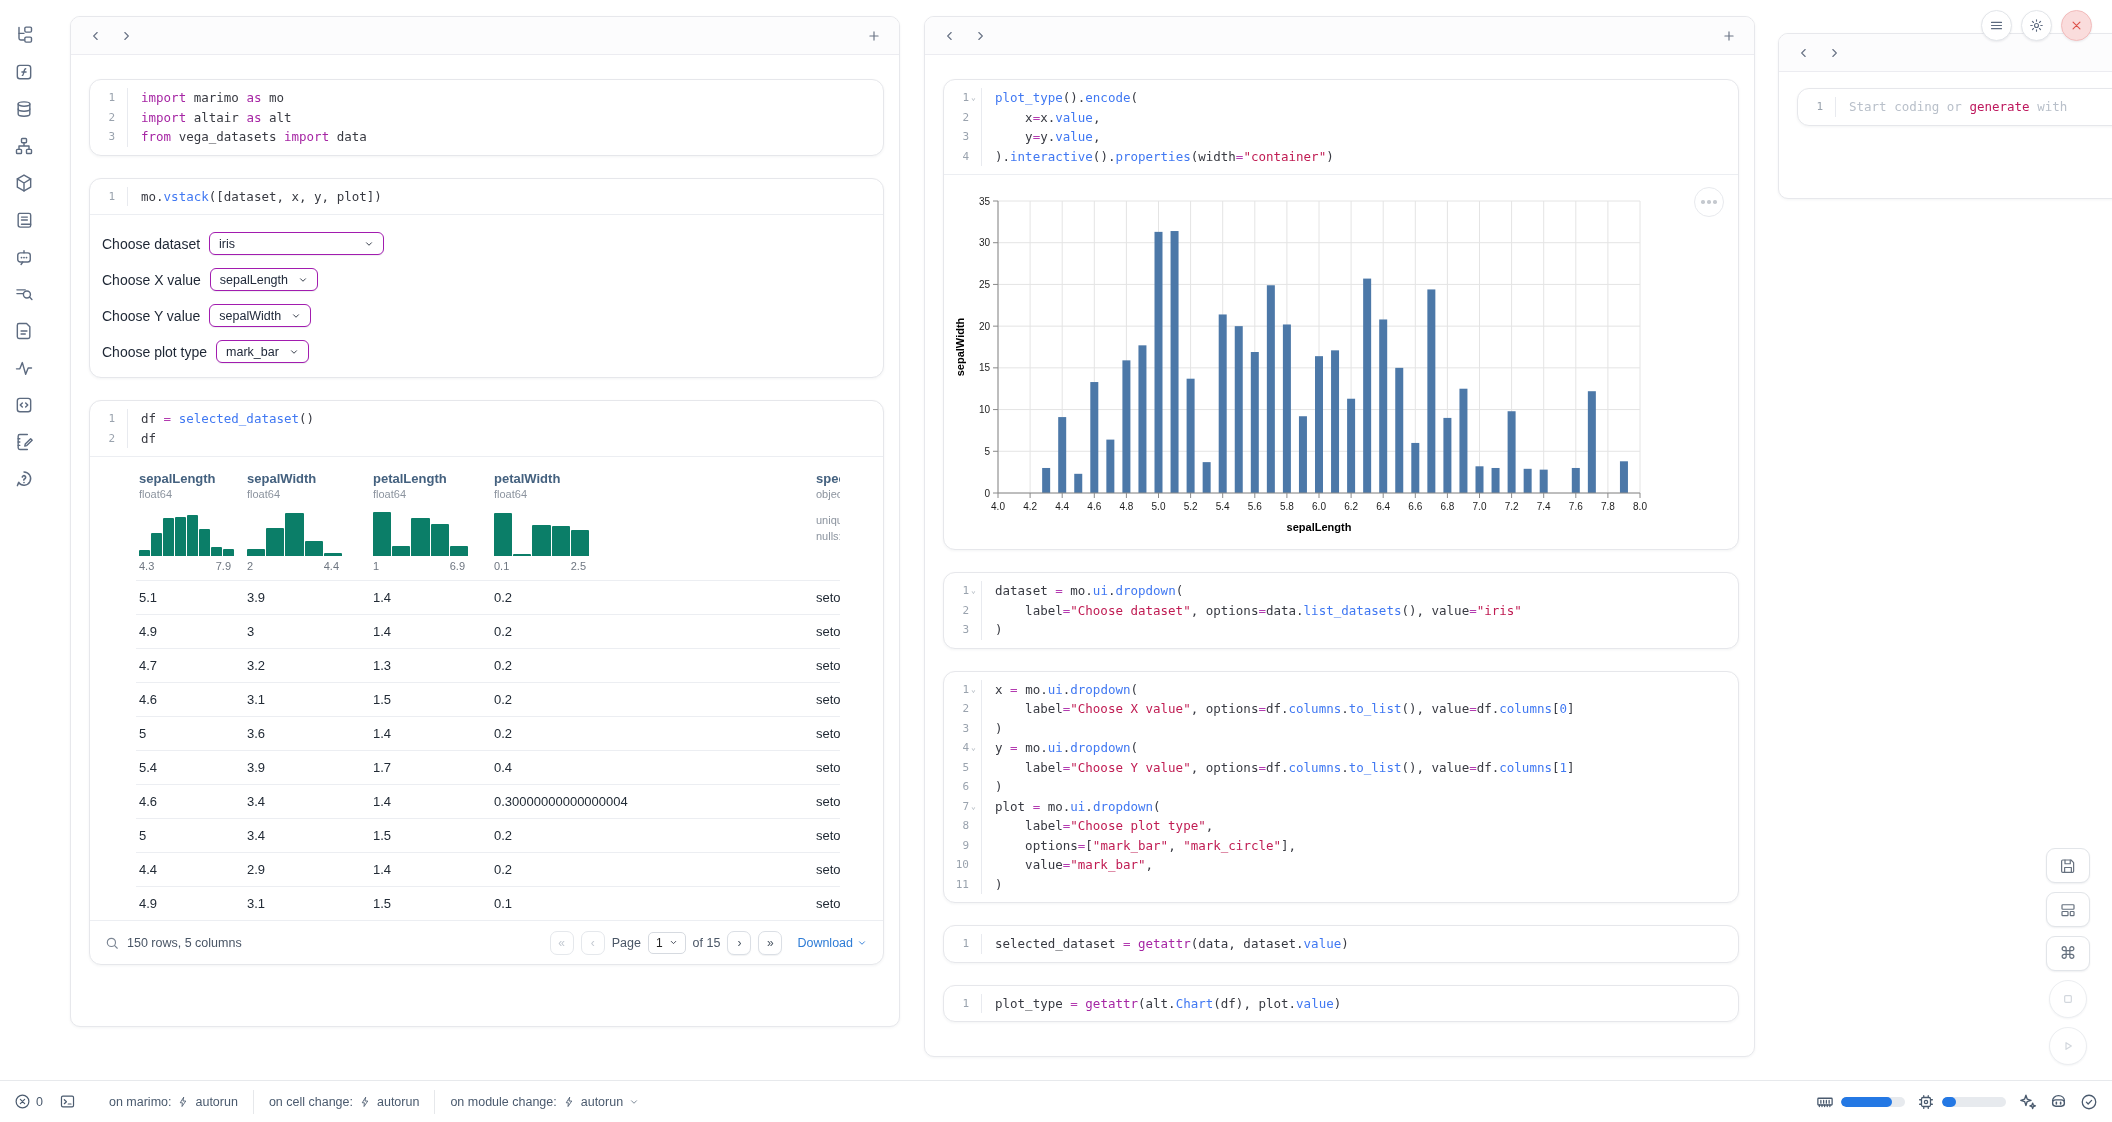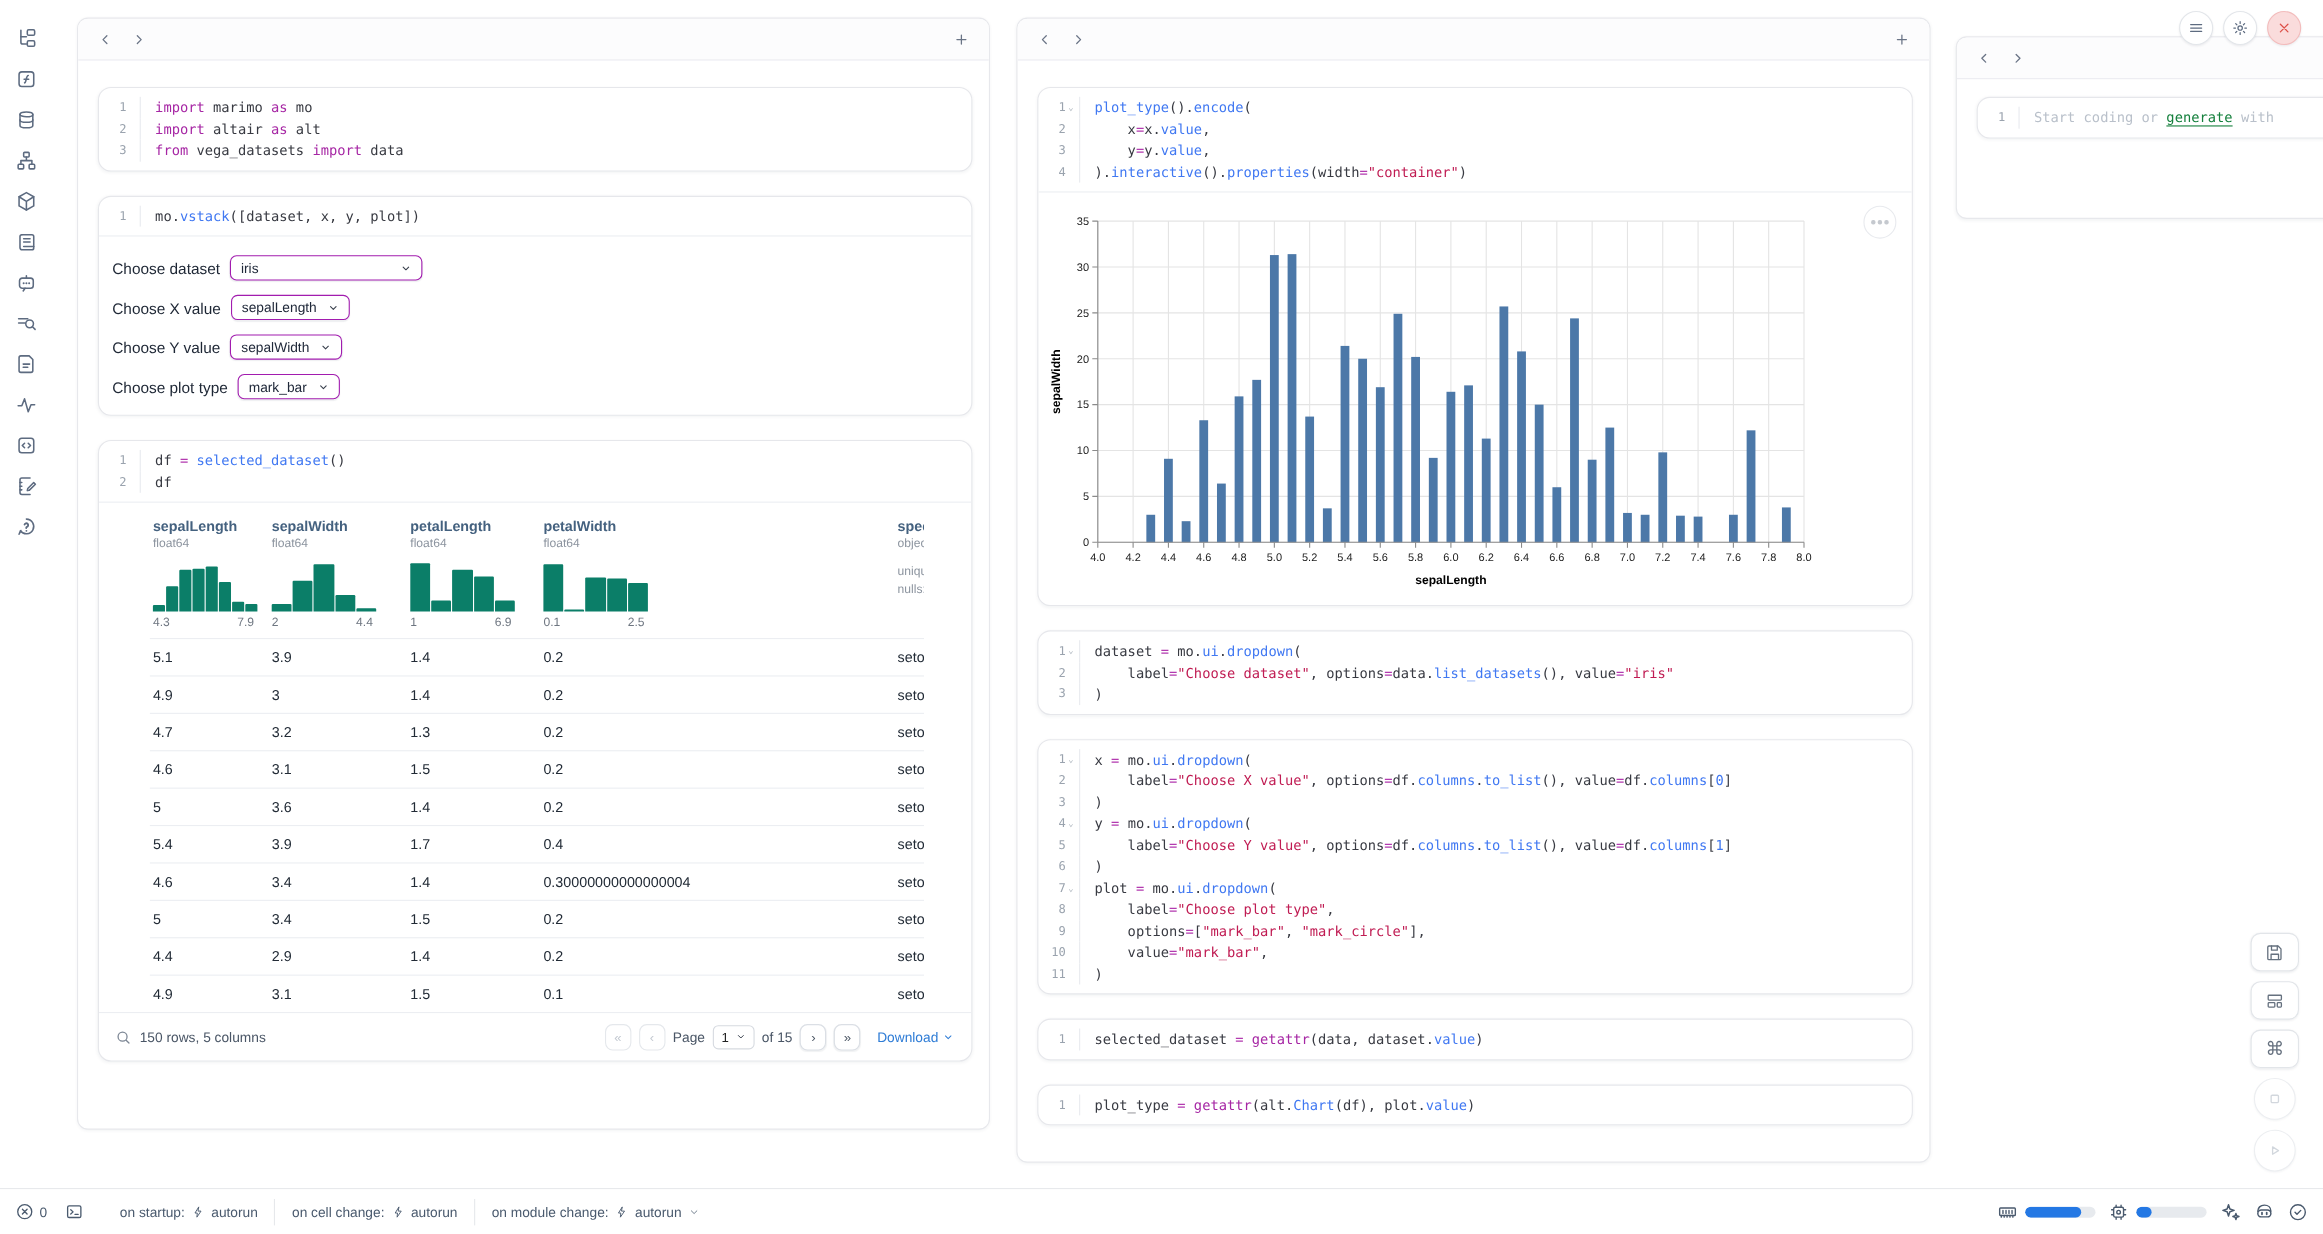--- a/index.html
+++ b/index.html
@@ -34,21 +34,21 @@
     box-shadow:0 1px 3px rgba(20,30,50,.05); margin-bottom:22px; overflow:hidden; }
   .code { padding:8px 0; }
   .cl { display:flex; height:19.5px; line-height:19.5px;
     font-family:"DejaVu Sans Mono", monospace; font-size:12.5px; white-space:pre; }
   .g { flex:0 0 38px; display:flex; justify-content:flex-end; align-items:center;
     padding-right:3px; border-right:1px solid #e8eaef; color:#9aa3ae; font-size:11px; }
   .g .fold { width:9px; font-size:8px; color:#aab2bb; text-align:center; }
   .src { padding-left:13px; }
   .tk-d { color:#383a42; } .tk-k { color:#a626a4; } .tk-o { color:#b33bb0; }
   .tk-f { color:#4078f2; } .tk-s { color:#c01c53; }
-  .tk-p { color:#b9c0ca; } .tk-pu { color:#15803d; text-decoration:underline; text-underline-offset:3px;text-align:center; }
+  .tk-p { color:#b9c0ca; } .tk-pu { color:#be185d; text-underline-offset:3px;text-align:center; }
   .hasout .code { border-bottom:1px solid #eceef2; }
   .output { position:relative; }
 
   
   .controls { padding:17px 0 14px 12px; }
   .ctl-row { display:flex; align-items:center; gap:9px; height:23px; margin-bottom:13px; }
   .ctl-row:last-child { margin-bottom:0; }
   .ctl-label { font-size:14px; color:#1d2634; }
   .selectbox { display:inline-flex; align-items:center; justify-content:space-between; gap:10px;
     height:23px; border:1px solid #a21caf; border-radius:6px; background:#fff; padding:0 9px;
@@ -763,21 +763,21 @@
       </svg>
     <span>0</span>
   </div>
   <div class="termbtn">
     <svg width="17" height="17" viewBox="0 0 24 24">
         <rect x="3.5" y="4.5" width="17" height="15" rx="2"></rect>
         <path d="M7.5 9.5l3 2.8-3 2.8M13 15.5h4"></path>
       </svg>
   </div>
   <div class="seg">
-    <span>on startup:</span>
+    <span>on marimo:</span>
     <svg class="bolt" viewBox="0 0 24 24">
         <path d="M13 3L6.5 13.5h4.2L10 21l7.5-11h-4.8z"></path>
       </svg>
     <span>autorun</span>
   </div>
   <div class="divider"></div>
   <div class="seg">
     <span>on cell change:</span>
     <svg class="bolt" viewBox="0 0 24 24">
         <path d="M13 3L6.5 13.5h4.2L10 21l7.5-11h-4.8z"></path>

